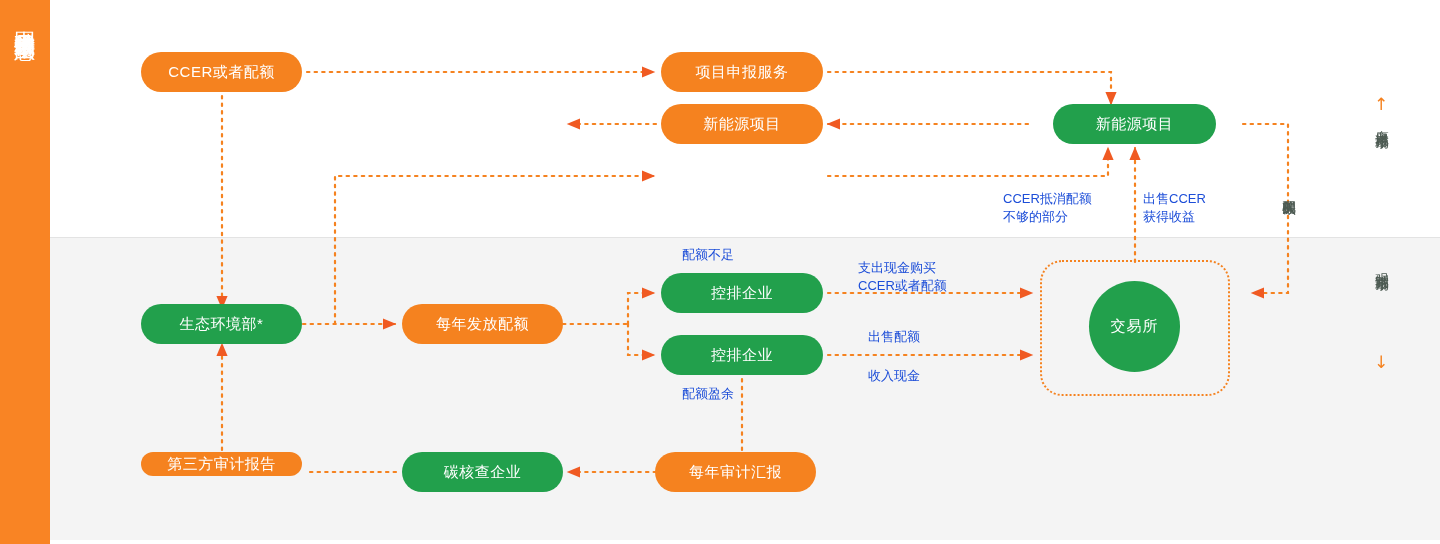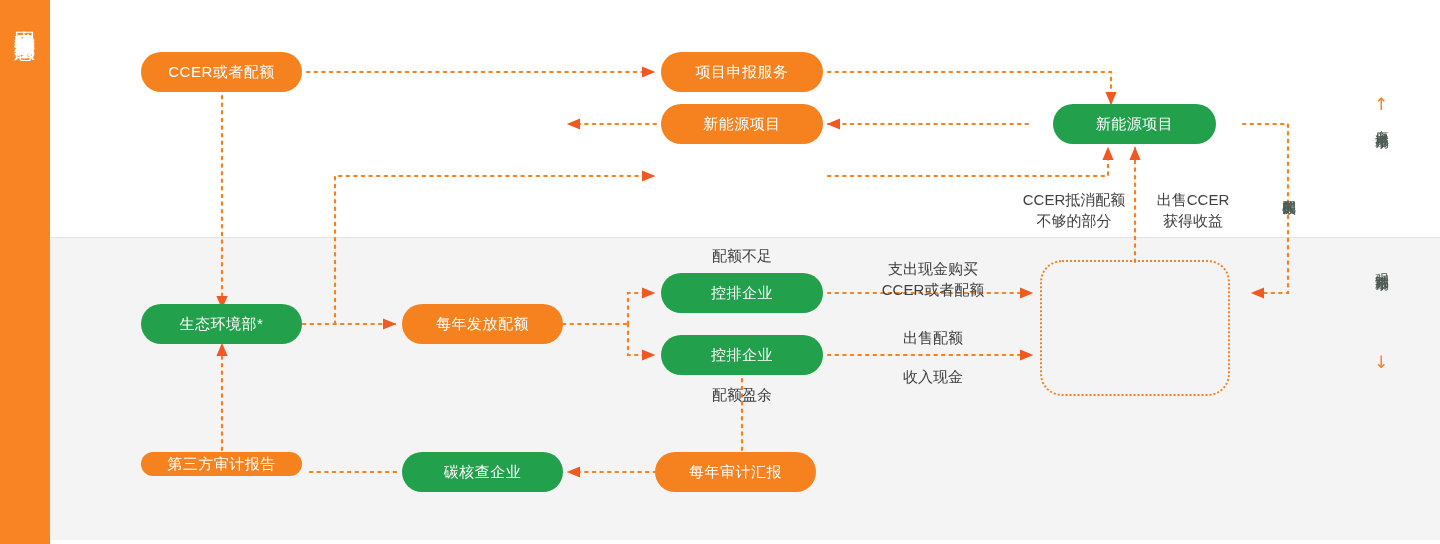--- a/index.html
+++ b/index.html
@@ -62,24 +62,24 @@
   .dotted-zone{
     position:absolute;
     border:2px dotted #F5821F;
     border-radius:22px;
     box-sizing:border-box;
   }
 
   
   .anno{
     position:absolute;
-    color:#404040;
-    font-size:15px;
+    color:#1d4ed8;
+    font-size:13px;
     line-height:1.38;
-    text-align:center;
+    text-align:left;
     white-space:pre-line;
   }
   .anno-v{
     position:absolute;
     color:#4c5a52;
     font-size:13.5px;
     line-height:1.15;
     writing-mode:vertical-rl;
     text-orientation:upright;
     white-space:nowrap;
@@ -175,20 +175,21 @@
   <div class="node green" style="left:1053px;top:104px;width:163px;height:40px;">新能源项目</div>
 
   <div class="node green" style="left:141px;top:304px;width:161px;height:40px;">生态环境部*</div>
 
   <div class="node orange" style="left:402px;top:304px;width:161px;height:40px;">每年发放配额</div>
 
   <div class="node green" style="left:661px;top:273px;width:162px;height:40px;">控排企业</div>
 
   <div class="node green" style="left:661px;top:335px;width:162px;height:40px;">控排企业</div>
 
+  <div class="circle-node" style="left:1089px;top:281px;width:91px;height:91px;">交易所</div>
 
   <div class="node orange" style="left:141px;top:452px;width:161px;height:24px;">第三方审计报告</div>
 
   <div class="node green" style="left:402px;top:452px;width:161px;height:40px;">碳核查企业</div>
 
   <div class="node orange" style="left:655px;top:452px;width:161px;height:40px;">每年审计汇报</div>
 
   <div class="anno" style="left:682px;top:246px;width:120px;">配额不足</div>
 
   <div class="anno" style="left:682px;top:385px;width:120px;">配额盈余</div>

